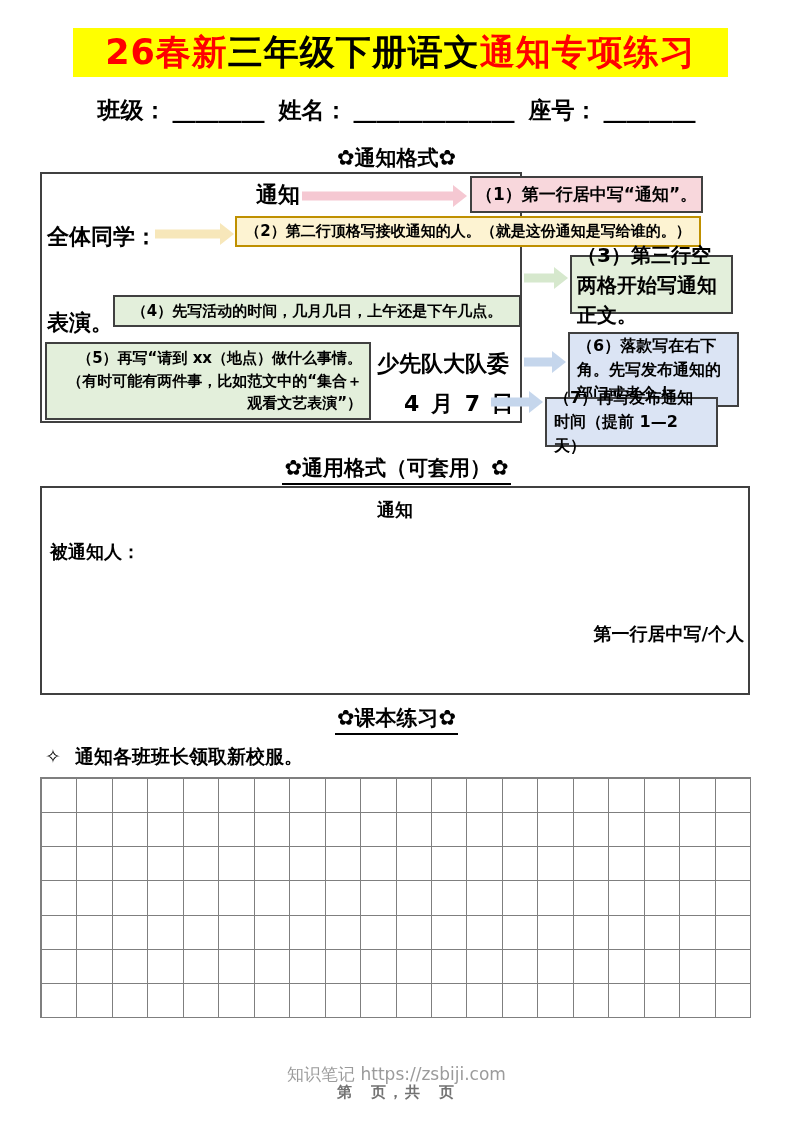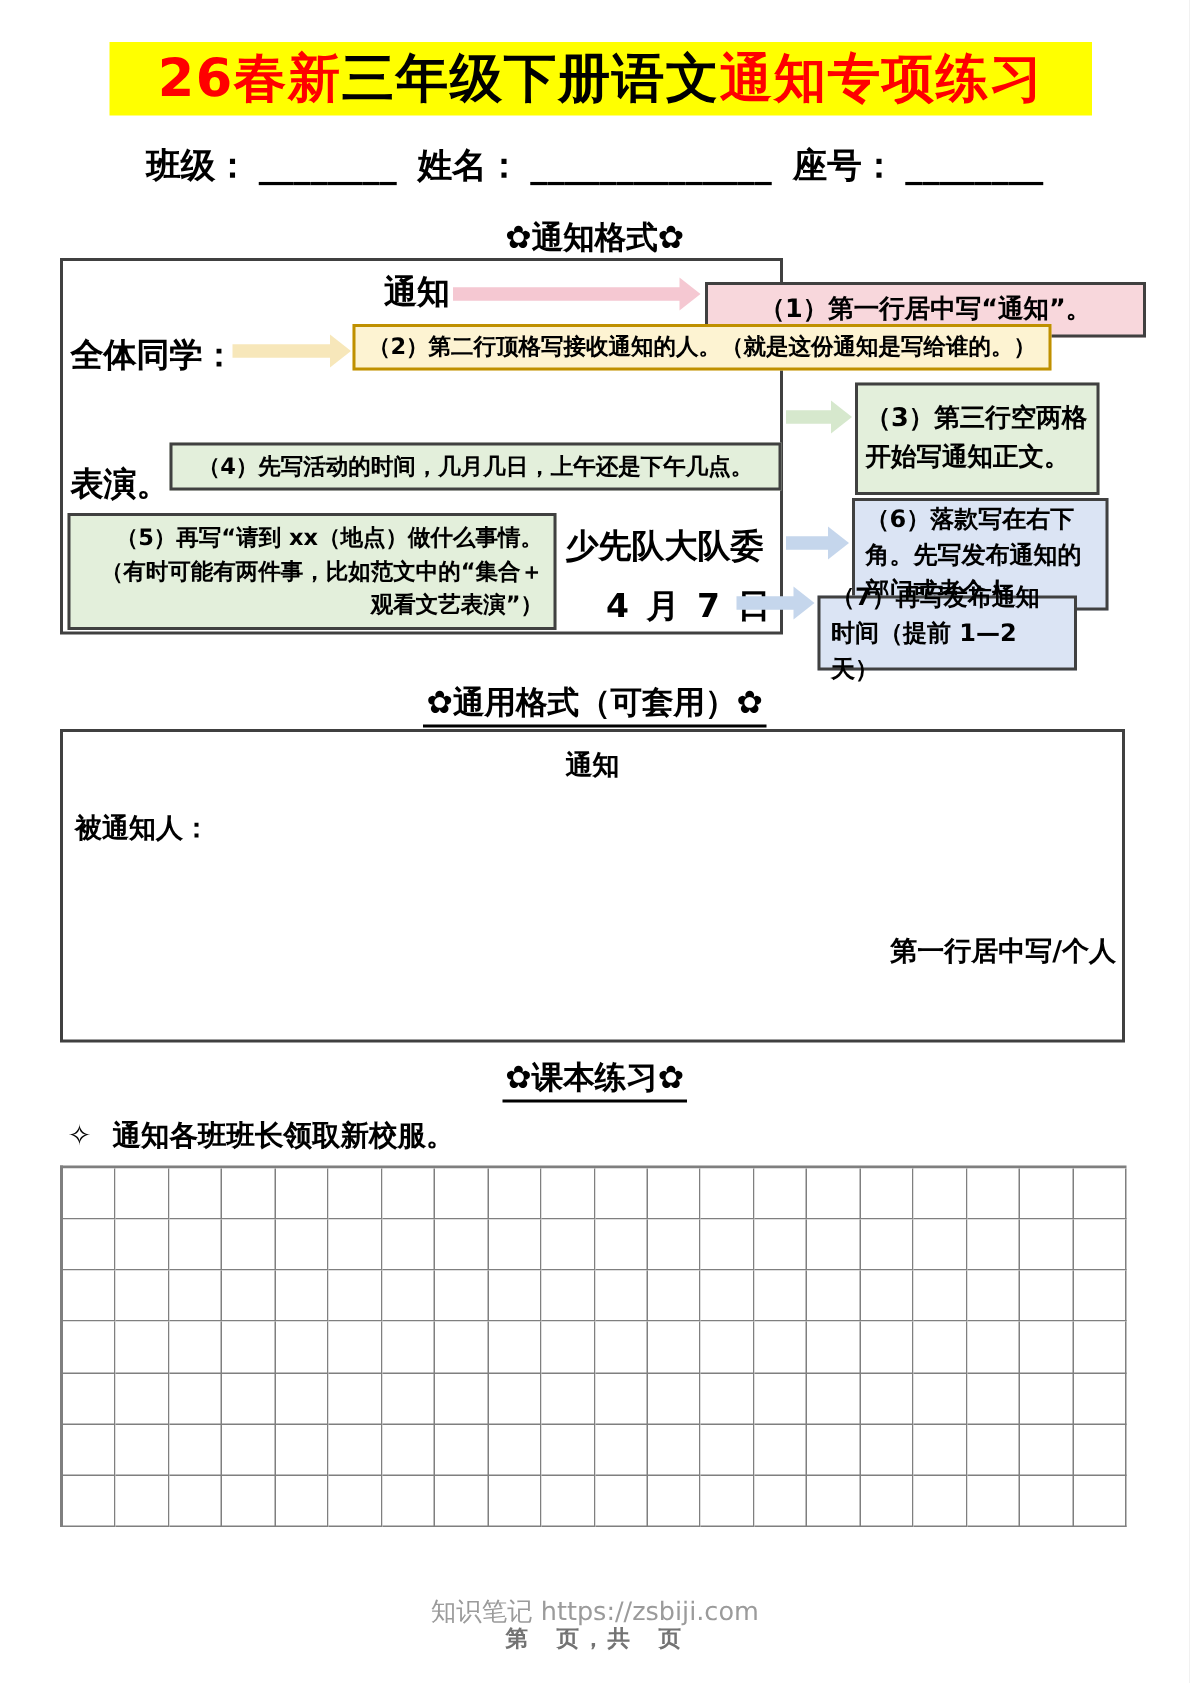--- a/index.html
+++ b/index.html
@@ -42,23 +42,23 @@
   .n-date      { left:404px; top:389px; font-size:22px; letter-spacing:2px; }
   
   .callout {
     position:absolute; border:2px solid #404040; font-weight:bold;
     display:flex; align-items:center; justify-content:center; line-height:1.5;
   }
   .co-pink  { background:#f8d7dc; }
   .co-cream { background:#fdf3d2; border-color:#bf9000; }
   .co-green { background:#e3efdb; }
   .co-blue  { background:#dbe4f4; }
-  .co1 { left:470px; top:176px; width:294px; height:37px; font-size:17px; white-space:nowrap;margin-top:12px; }
+  .co1 { left:470px; top:176px; width:233px; height:37px; font-size:17px; white-space:nowrap; }
   .co2 { left:235px; top:216px; width:466px; height:31px; font-size:15px; white-space:nowrap; }
-  .co3 { left:570px; top:255px; width:163px; height:75px; font-size:17px; padding:3px 5px; justify-content:flex-start; text-align:left; }
+  .co3 { left:570px; top:255px; width:163px; height:59px; font-size:20px; padding:3px 5px; justify-content:flex-start; text-align:left; }
   .co4 { left:113px; top:295px; width:408px; height:32px; font-size:15px; white-space:nowrap; }
   .co5 { left:45px;  top:342px; width:326px; height:78px; font-size:15px; padding:3px 7px; justify-content:flex-start; text-align:right; }
   .co6 { left:568px; top:318px; width:171px; height:75px; font-size:16px; padding:3px 7px; justify-content:flex-start; text-align:left;margin-top:14px; }
   .co7 { left:545px; top:397px; width:173px; height:50px; font-size:16px; padding:3px 7px; justify-content:flex-start; text-align:left; }
   
   .arrow { position:absolute; }
   .arrow .shaft { position:absolute; left:0; right:12px; top:50%; transform:translateY(-50%); height:9px; background:currentColor; }
   .arrow .head  { position:absolute; right:0; top:50%; transform:translateY(-50%); width:0; height:0;
                   border-top:11px solid transparent; border-bottom:11px solid transparent; border-left:14px solid currentColor; }
   .ar-pink  { color:#f5c8d2; left:302px; top:185px; width:165px; height:22px; }

